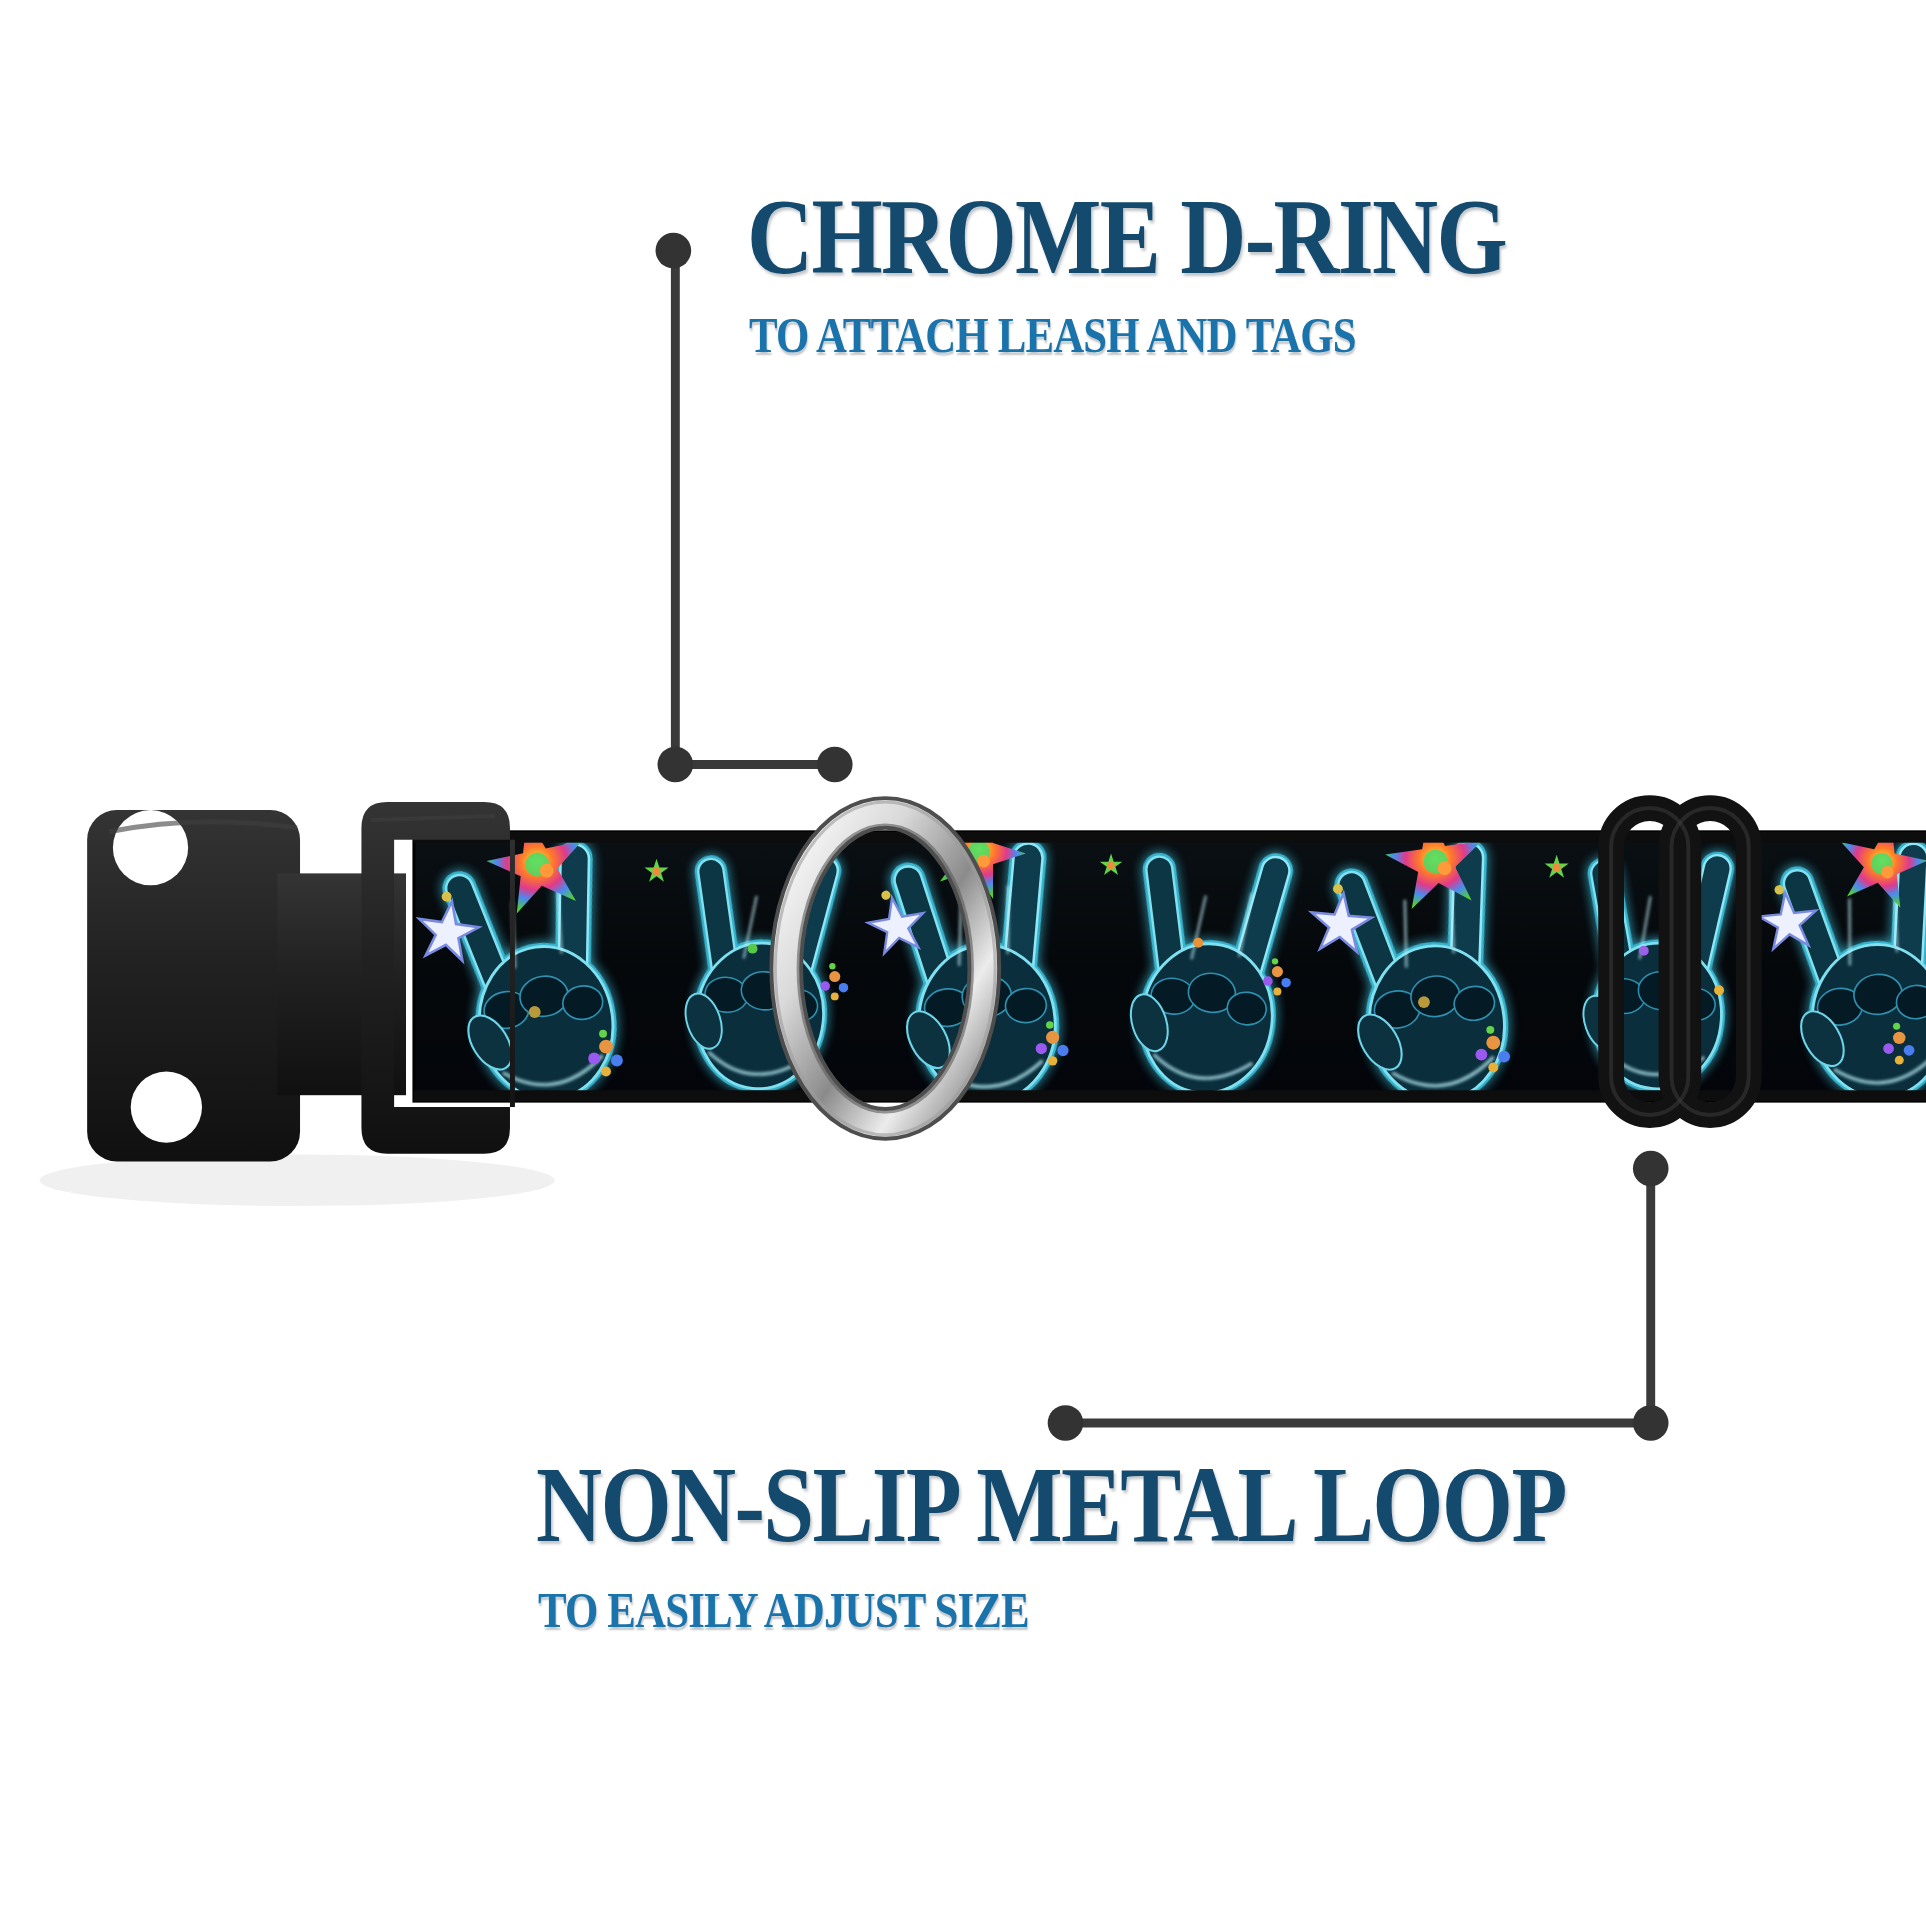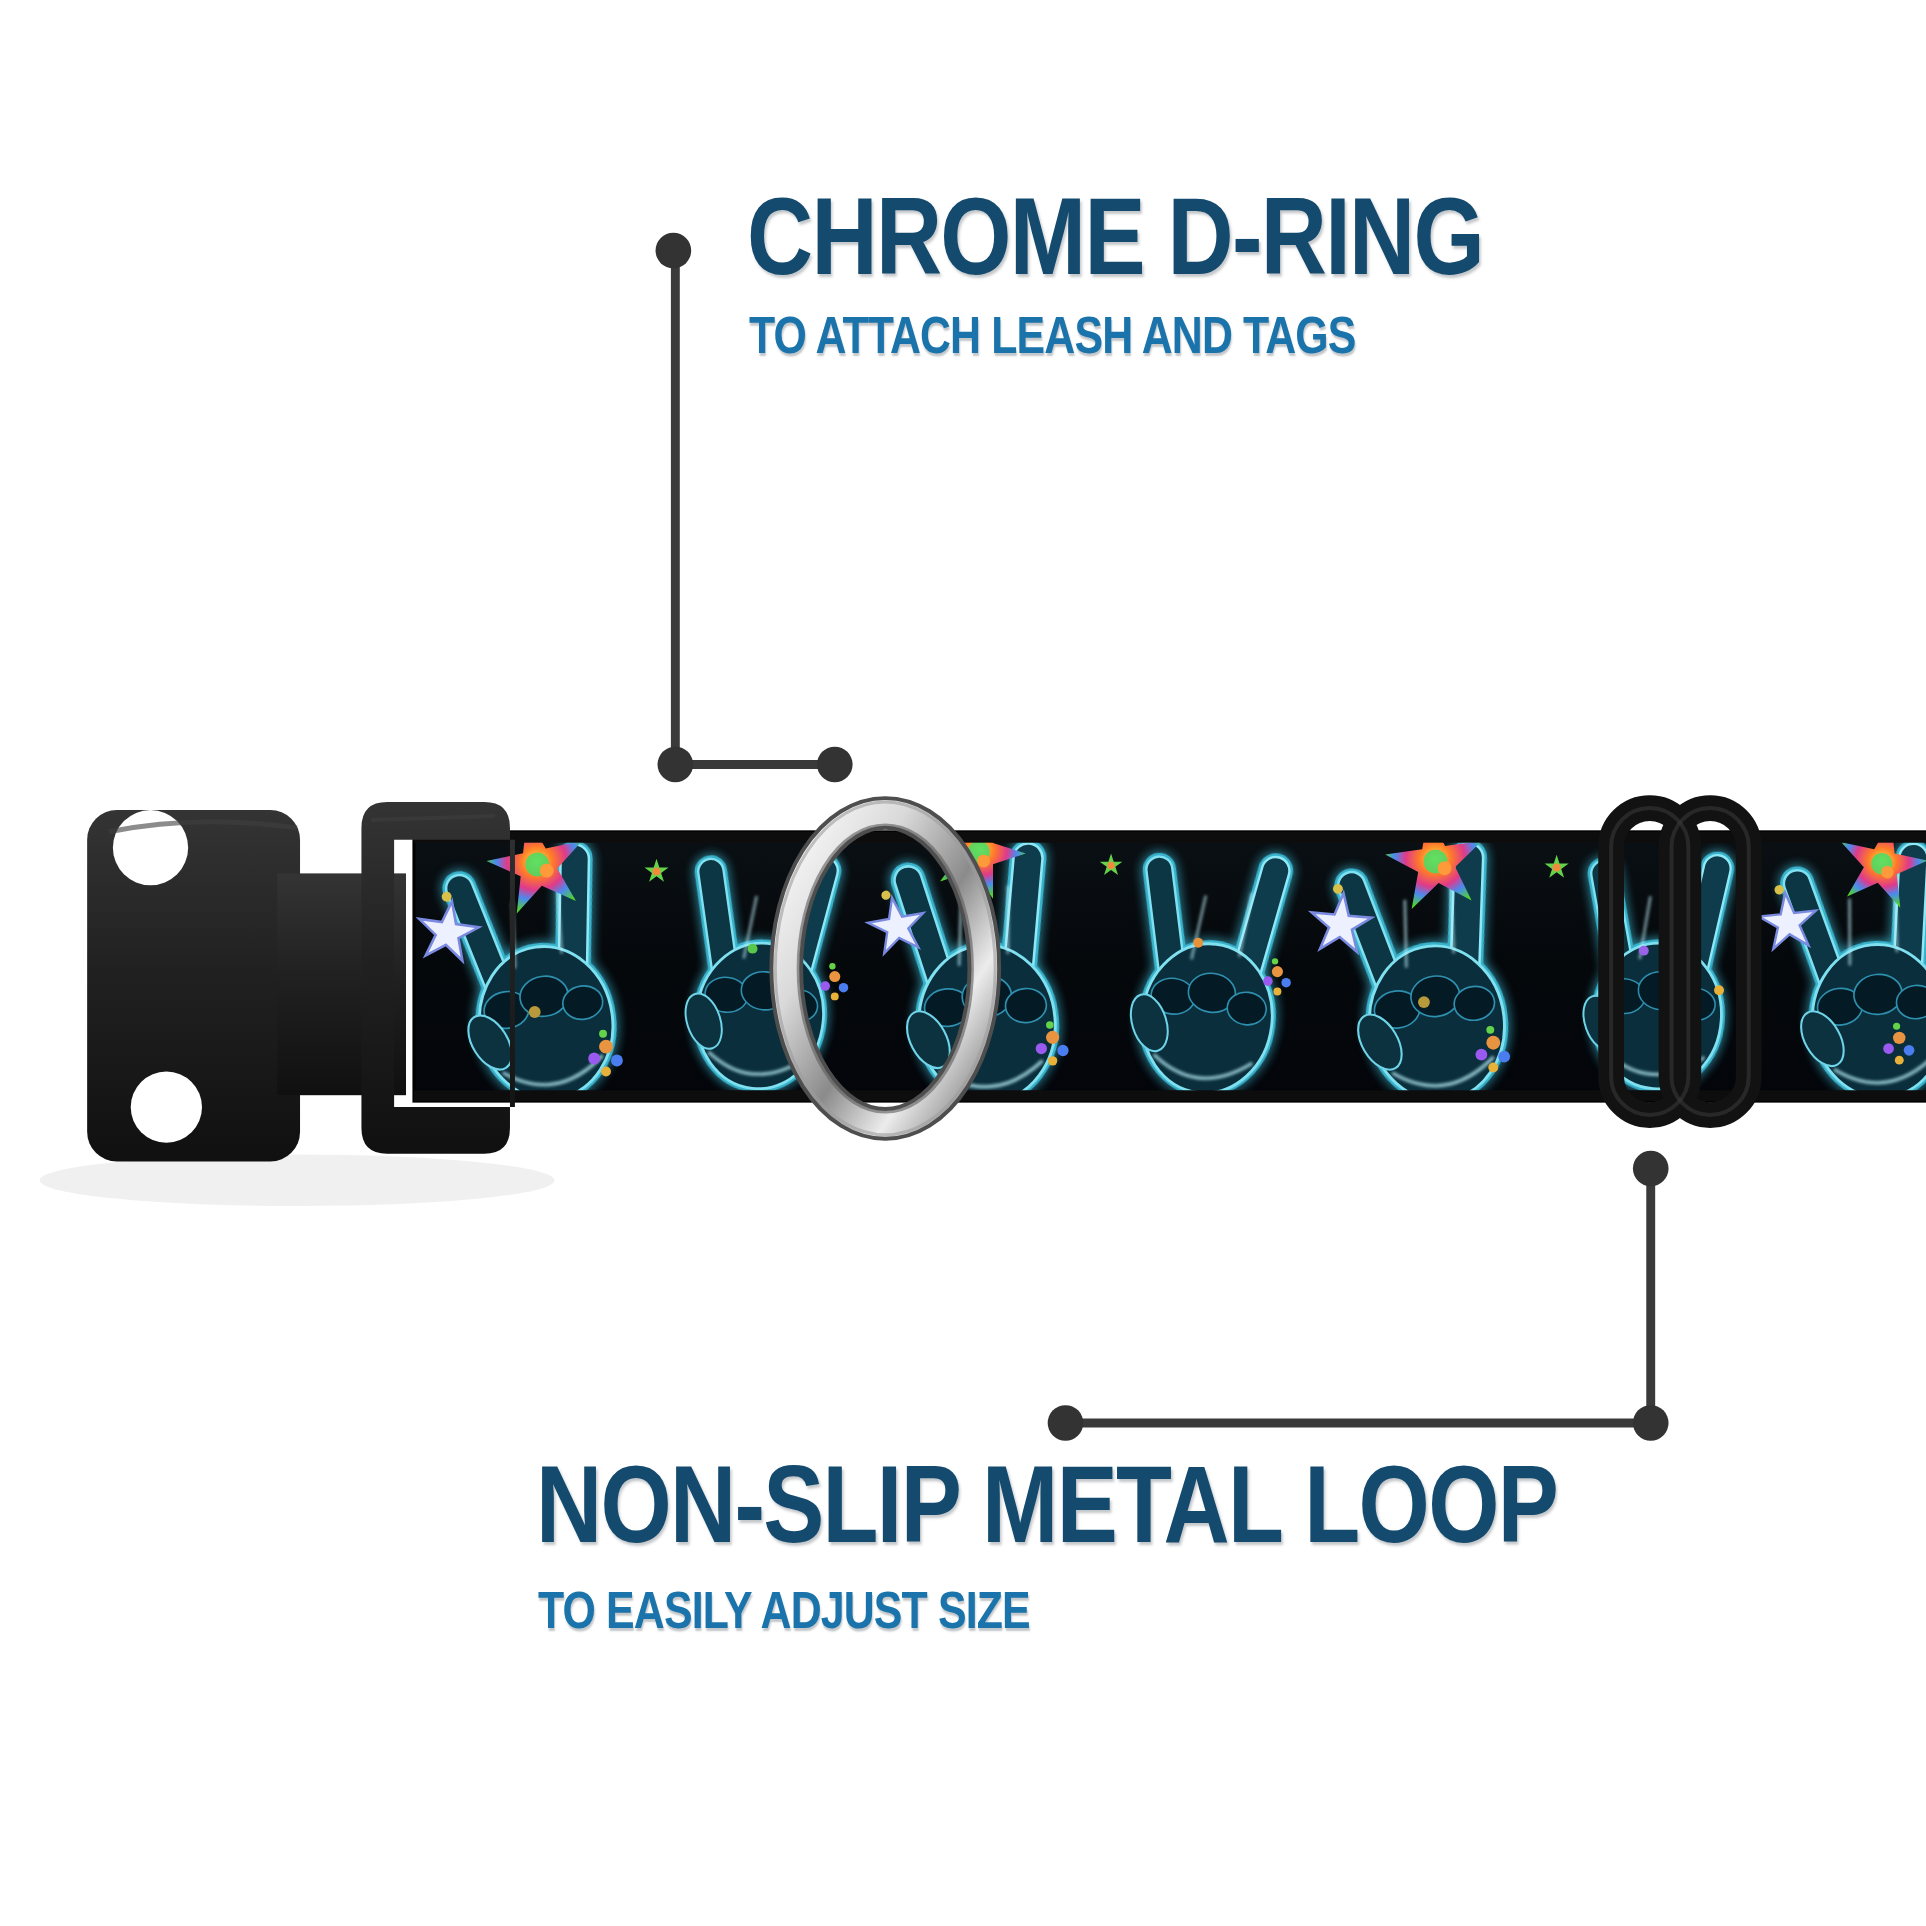--- a/index.html
+++ b/index.html
@@ -1,17 +1,17 @@
 <!DOCTYPE html>
 <html><head>
 <meta charset="utf-8">
 <style>
   html,body{margin:0;padding:0;background:#ffffff;}
   .stage{position:relative;width:1927px;height:1927px;background:#ffffff;
-         font-family:Liberation Sans, sans-serif;overflow:hidden;}
+         font-family:Liberation Serif, serif;overflow:hidden;}
   .scene{position:absolute;left:0;top:0;width:1927px;height:1927px;}
   .label{position:absolute;white-space:nowrap;line-height:1;font-weight:bold;
          transform:scaleX(0.84);transform-origin:left top;}
   .label-title{font-size:109px;color:#134a6e;letter-spacing:-2px;
          text-shadow:2px 3px 3px rgba(60,70,80,0.30);}
   .label-sub{font-size:51px;color:#1a74ab;letter-spacing:-1px;
          text-shadow:1px 3px 2px rgba(60,70,80,0.30);}
   .lbl-top-title{left:747px;top:182px;}
   .lbl-top-sub{left:749px;top:310px;}
   .lbl-bot-title{left:536px;top:1450px;}

